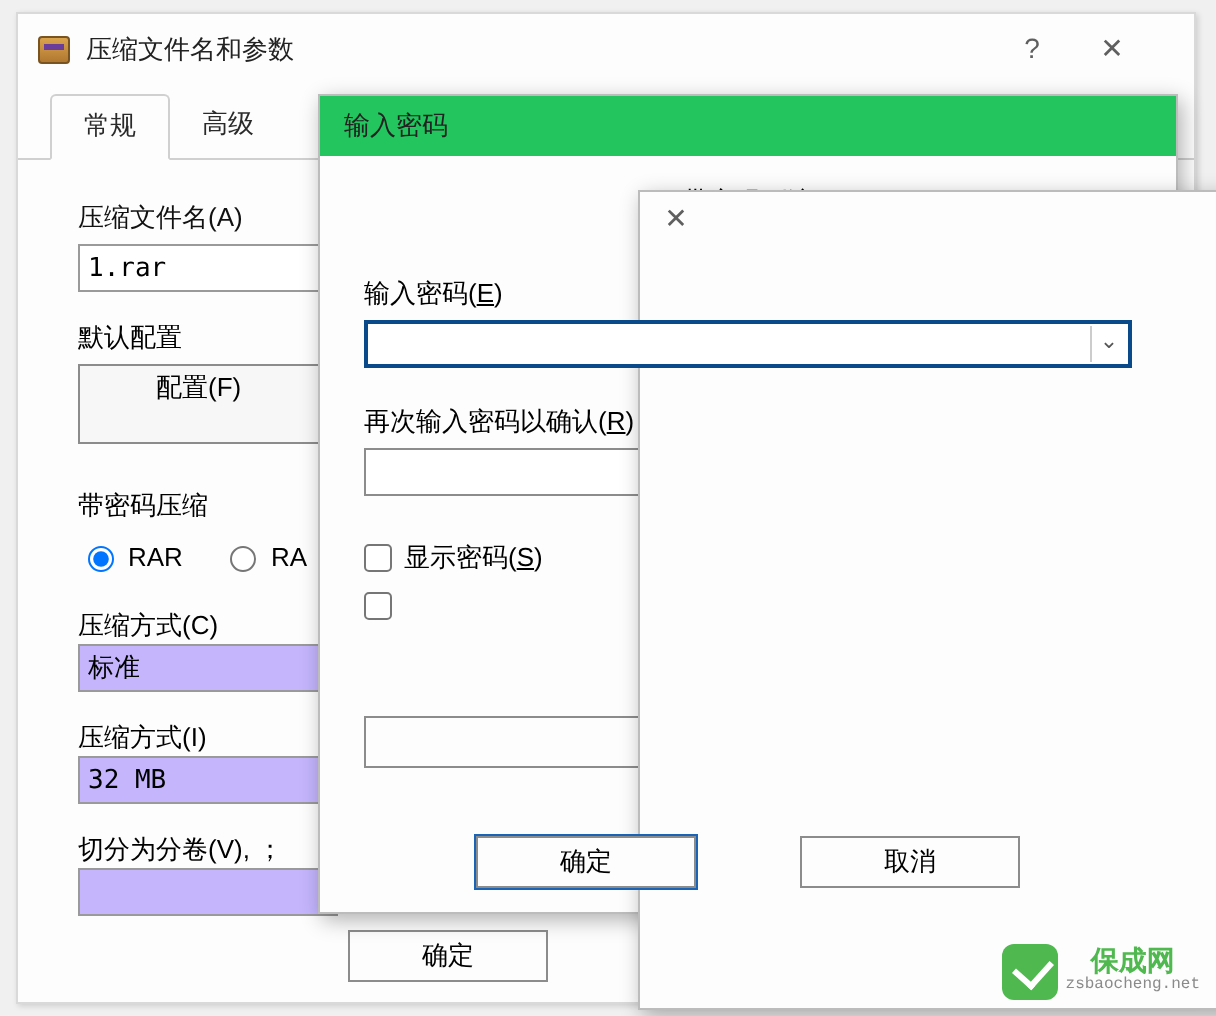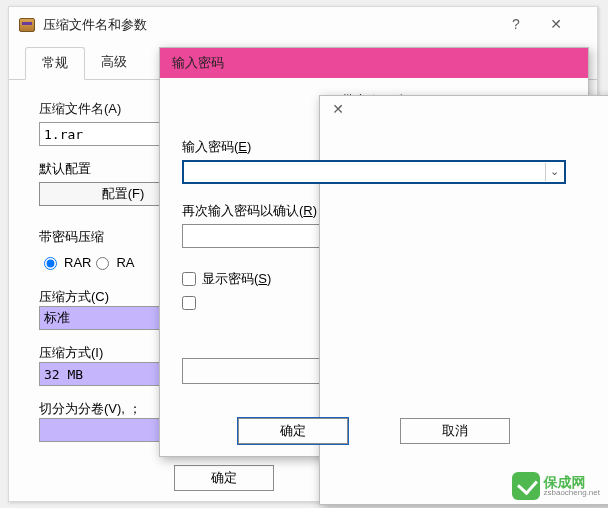--- a/index.html
+++ b/index.html
@@ -89,36 +89,36 @@
     border: 1px solid #9a9a9a;
     background: #fff;
     font-family: "SimSun","NSimSun",monospace;
     font-size: 13px;
     padding: 1px 4px;
   }
 
   .group-label { font-size: 13px; margin-top: 14px; }
   .config-line { margin-top: 4px; }
   .config-btn {
-    width: 130px; height: 24px;
+    width: 130px; height: 40px;
     border: 1px solid #8c8c8c;
     background: #f7f7f7;
     font-size: 13px;
     padding-left: 38px;
-    text-align: center;
+    text-align: left;
     cursor: pointer;
     display: inline-block;
     line-height: 22px;
   }
 
   .radio-row {
     margin-top: 8px;
     display: flex;
     align-items: center;
-    gap: 0;
+    gap: 19px;
     font-size: 13px;
   }
   .radio-row label { display: inline-flex; align-items: center; gap: 4px; }
 
   .select-input, .select-input2 {
     width: 130px; height: 24px;
     border: 1px solid #9a9a9a;
     background: #c4b5fd;
     font-size: 13px;
     padding: 1px 4px;
@@ -143,21 +143,21 @@
     left: 159px; top: 47px;
     width: 430px; height: 410px;
     background: #fdfdfd;
     border: 1px solid #bcbcbc;
     box-shadow: 2px 3px 10px rgba(0,0,0,0.3);
   }
   .modal-titlebar {
     height: 30px;
     display: flex; align-items: center;
     padding: 0 16px 0 12px;
-    background: #ec4899;
+    background: #22c55e;
   }
   .modal-title { font-size: 13px; color: #222; flex: 1; }
 
   .modal-body { padding: 10px 22px 8px 22px; }
   .modal-heading { text-align: center; font-size: 13px; margin: 4px 0 28px 0; }
 
   .mlabel { font-size: 13px; margin-bottom: 4px; }
   .combo-wrap { position: relative; margin-bottom: 18px; }
   .combo-input {
     width: 100%; height: 24px;
@@ -214,21 +214,21 @@
   }
   .wm-icon::after {
     content: "";
     position: absolute;
     left: 7px; top: 6px;
     width: 14px; height: 10px;
     border: 3px solid #fff;
     border-top: none; border-right: none;
     transform: rotate(-48deg);
   }
-  .wm-text { font-family: Liberation Sans, sans-serif; line-height: 1; }
+  .wm-text { font-family: Liberation Mono, monospace; line-height: 1; text-align: center; }
   .wm-text .cn { font-size: 14px; color: #4fb84f; font-weight: bold; }
   .wm-text .en { font-size: 8px; color: #8a8a8a; }
   .underline { text-decoration: underline; }
 </style>
 </head>
 <body>
 
 <div class="main-window">
   <div class="main-titlebar">
     <span class="winrar-icon"></span>

